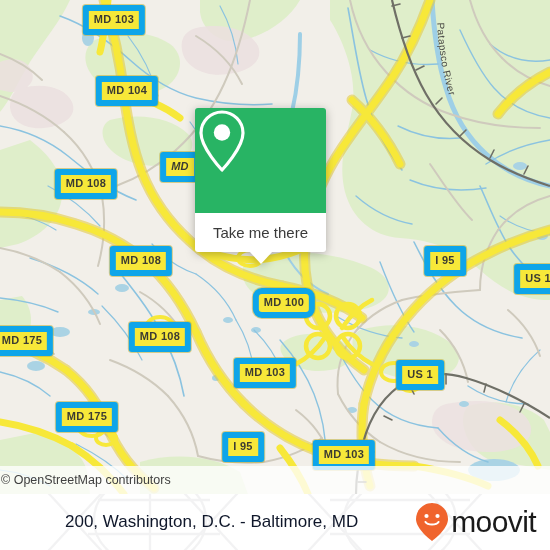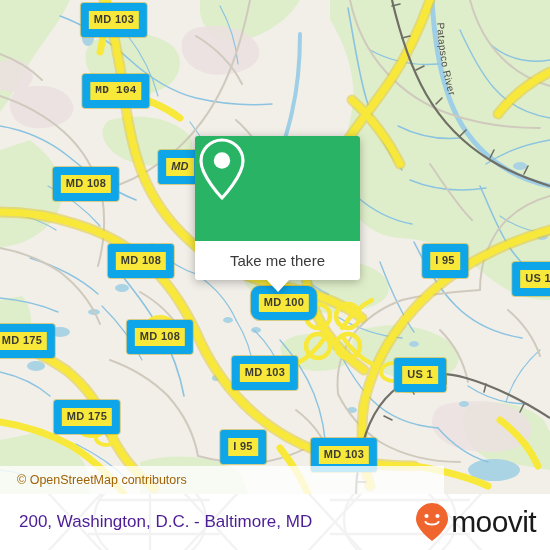--- a/index.html
+++ b/index.html
@@ -11,21 +11,21 @@
   #app{position:relative;width:550px;height:550px;overflow:hidden;background:#fff;}
 
   
   #map{position:absolute;left:0;top:0;width:550px;height:494px;overflow:hidden;background:#f2efe9;}
   #map svg{position:absolute;left:0;top:0;}
 
   
   .shield{
     position:absolute;
     background:#f7e839;
-    border:8px solid #0ea5e9;
+    border:6px solid #0ea5e9;
     border-radius:3px;
     color:#3c3c32;
     font-size:11px;
     font-weight:bold;
     letter-spacing:.3px;
     line-height:1;
     padding:3px 5px 4px 5px;
     white-space:nowrap;
     box-shadow:0 0 0 1px rgba(190,175,60,.55);
     transform:translate(-50%,-50%);
@@ -35,31 +35,31 @@
   
   .rivertext{
     font-size:10px;
     fill:#4b4b46;
     font-family:"Liberation Sans","DejaVu Sans",sans-serif;
     letter-spacing:.5px;
   }
 
   
   #attrib{
-    position:absolute;left:0;top:466px;width:444px;height:28px;
+    position:absolute;left:0;top:466px;width:550px;height:28px;
     background:rgba(255,255,255,.78);
     display:flex;align-items:center;
-    box-sizing:border-box;padding-left:17px;
-    font-size:12.5px;color:#a16207;
+    box-sizing:border-box;padding-left:1px;
+    font-size:12.5px;color:#404040;
     font-family:"Liberation Sans","DejaVu Sans",sans-serif;
   }
 
   
   #popup{
-    position:absolute;left:195px;top:136px;width:165px;
+    position:absolute;left:195px;top:108px;width:131px;
     filter:drop-shadow(0 2px 5px rgba(0,0,0,.28));
   }
   #popup-top{
     background:#28b464;height:105px;border-radius:3px 3px 0 0;
     display:flex;align-items:center;justify-content:center;
   }
   #popup-bottom{
     background:#ffffff;height:39px;border-radius:0 0 3px 3px;
     display:flex;align-items:center;justify-content:center;
     position:relative;
@@ -83,23 +83,23 @@
     display:flex;align-items:center;
     box-sizing:border-box;
     padding:0 14px 0 19px;
     overflow:hidden;
   }
   #bottombar-watermark{
     position:absolute;left:0;top:0;width:550px;height:56px;opacity:.55;
   }
   #address{
     position:relative;
-    font-size:17px;color:#4c1d95;
-    font-family:"Liberation Sans","DejaVu Sans",sans-serif;
-    flex:1;white-space:nowrap;
+    font-size:17px;color:#0f172a;
+    font-family:"Liberation Sans","DejaVu Sans",sans-serif;
+    flex:1;white-space:nowrap;margin-left:46px;
   }
   #brand{position:relative;display:flex;align-items:center;gap:2px;}
   #brand-name{
     font-size:30px;color:#1a1a1a;letter-spacing:-.6px;
     font-family:"Liberation Sans","DejaVu Sans",sans-serif;
   }
 </style>
 </head>
 <body>
 
@@ -346,21 +346,21 @@
           <line x1="358" y1="482" x2="366" y2="482"></line>
         </g>
 
         <text class="rivertext">
           <textPath href="#riverpath" startOffset="8%">Patapsco River</textPath>
         </text>
       </g>
     </svg>
 
     <div class="shield" style="left:114px;top:20px;">MD 103</div>
-    <div class="shield" style="left:116px;top:91px;font-family:Liberation Mono, monospace;">MD 104</div>
+    <div class="shield" style="left:127px;top:91px;">MD 104</div>
     <div class="shield" style="left:86px;top:184px;">MD 108</div>
     <div class="shield" style="left:180px;top:167px;font-style:italic;">MD</div>
     <div class="shield" style="left:141px;top:261px;">MD 108</div>
     <div class="shield" style="left:284px;top:303px;border-radius:9px;">MD 100</div>
     <div class="shield" style="left:160px;top:337px;">MD 108</div>
     <div class="shield" style="left:22px;top:341px;">MD 175</div>
     <div class="shield" style="left:265px;top:373px;">MD 103</div>
     <div class="shield" style="left:87px;top:417px;">MD 175</div>
     <div class="shield" style="left:243px;top:447px;">I 95</div>
     <div class="shield" style="left:344px;top:455px;">MD 103</div>

